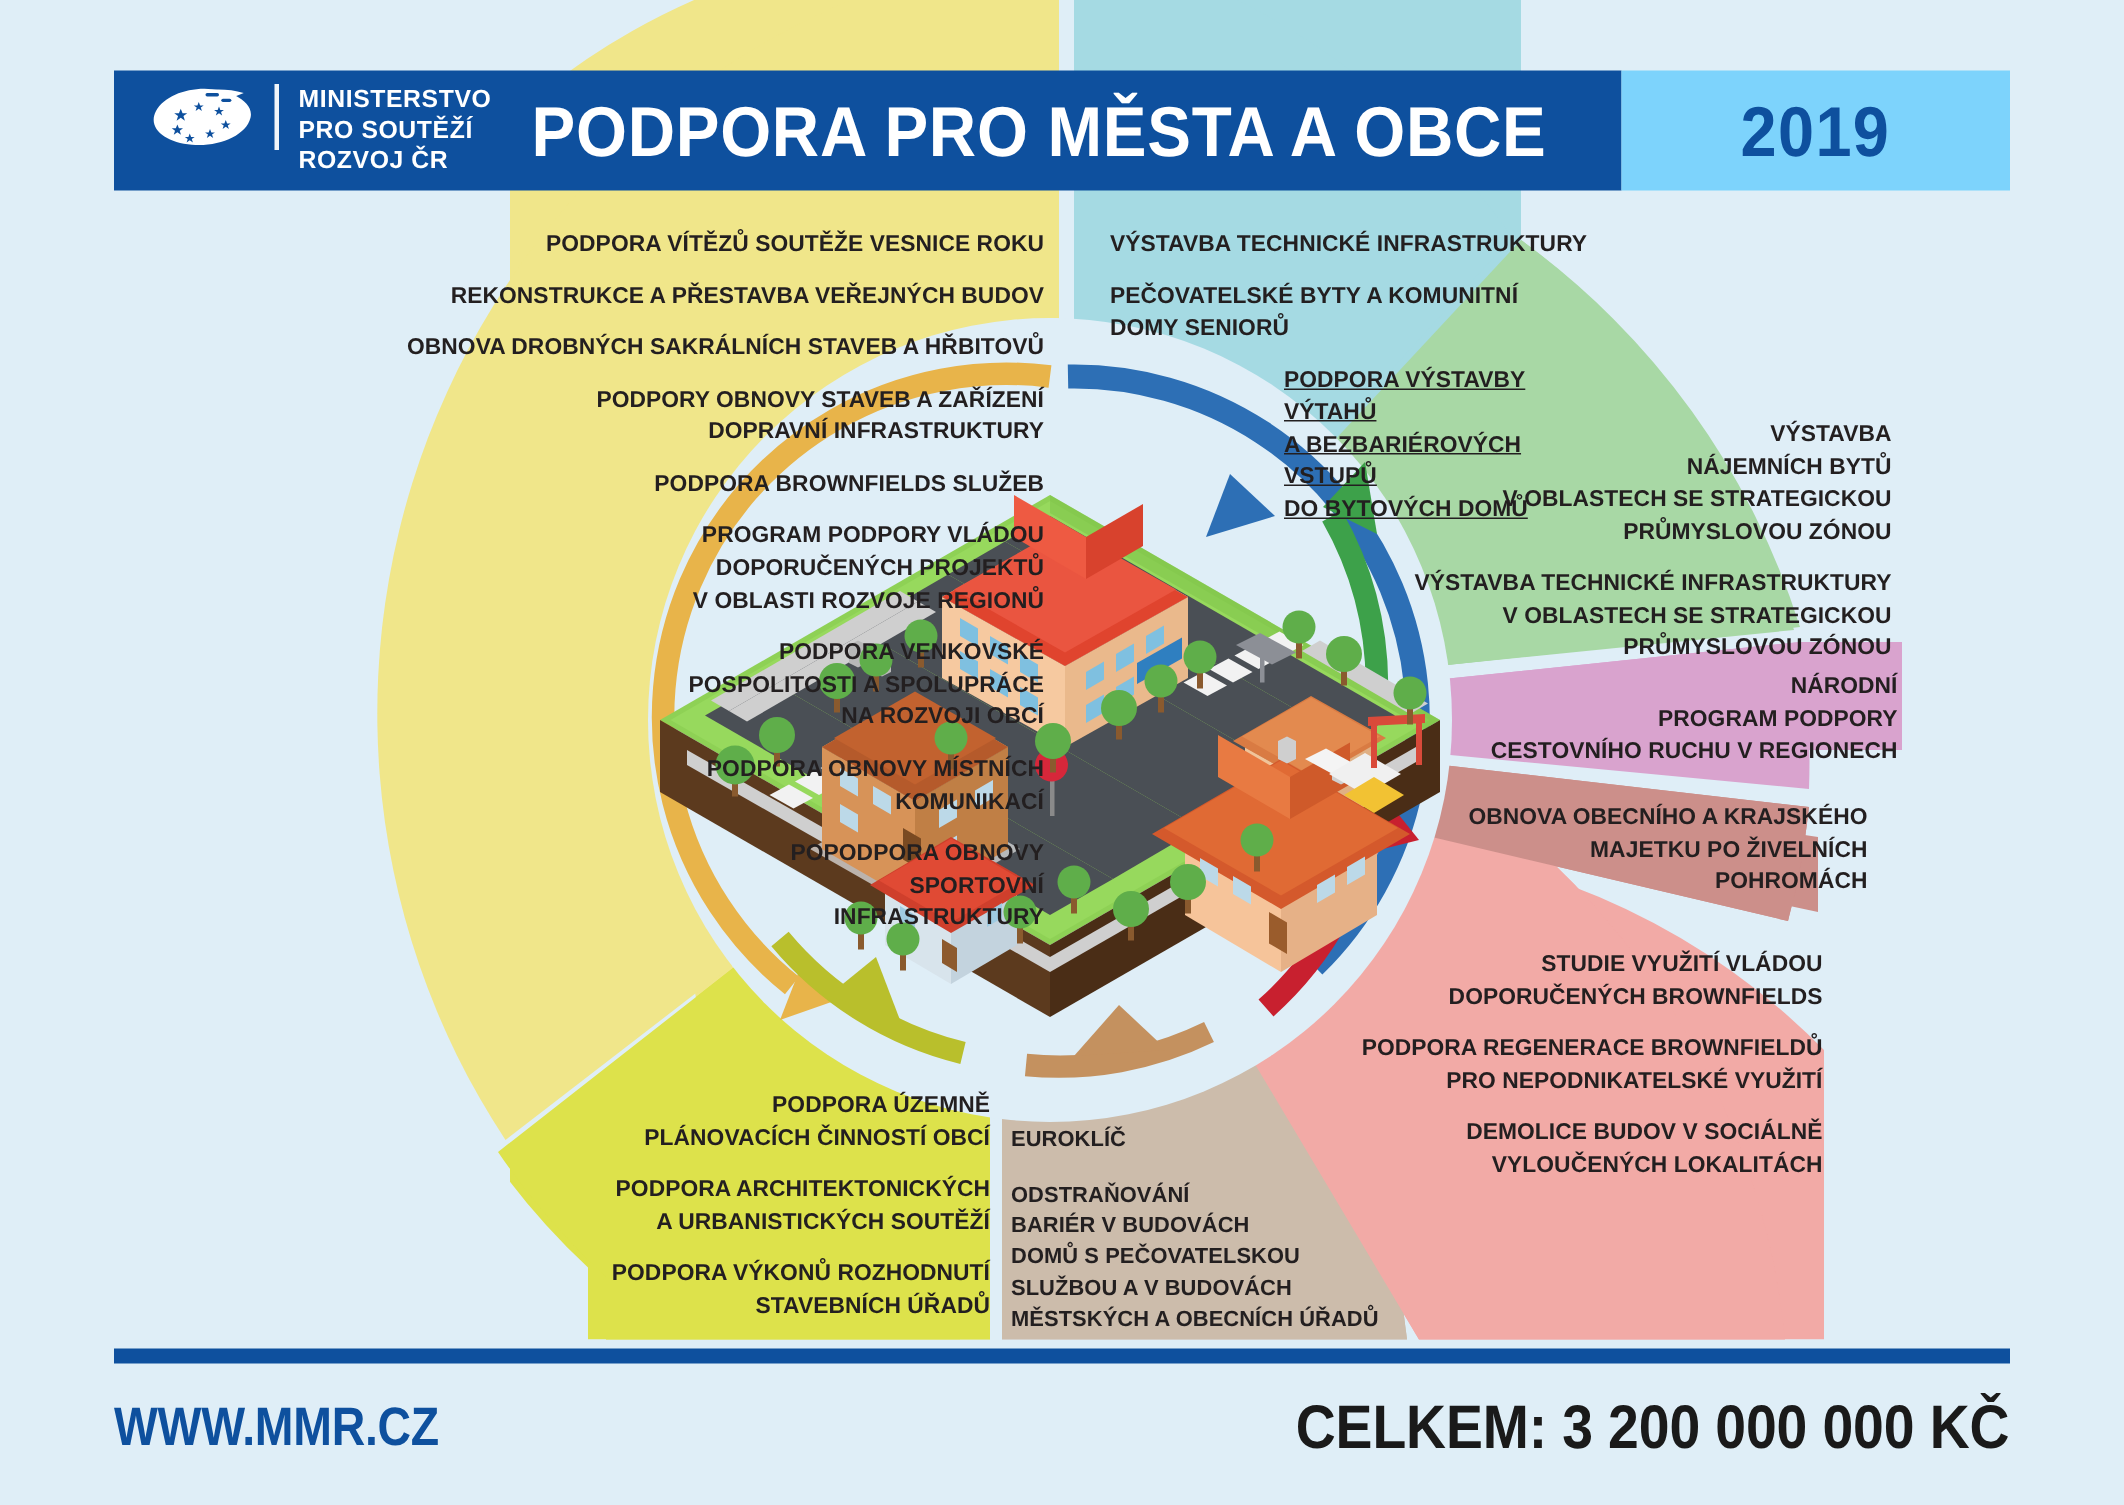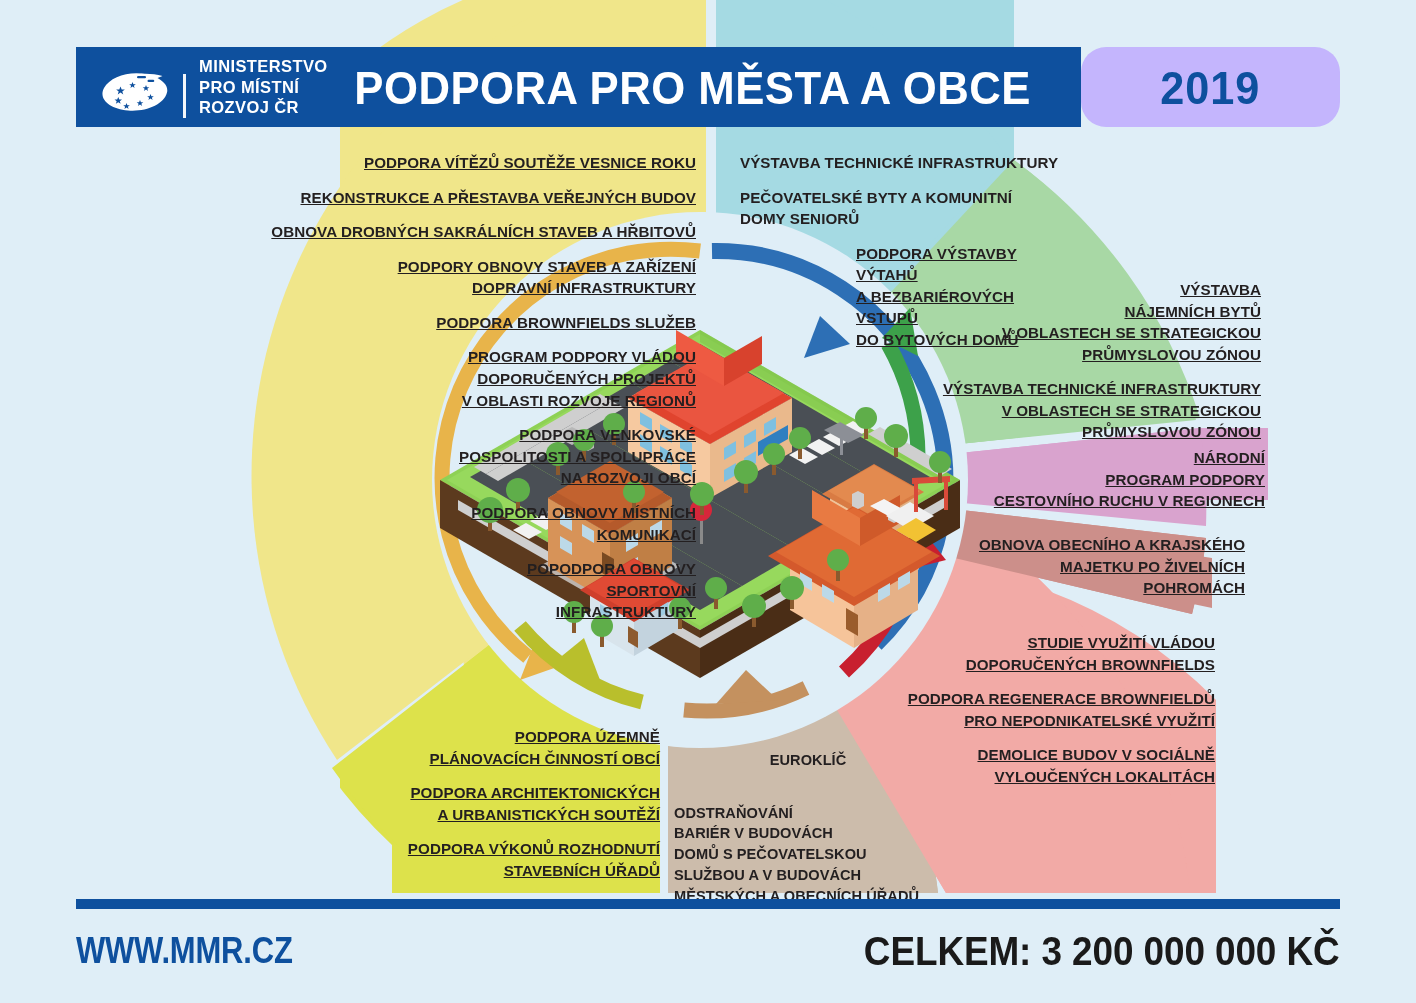--- a/index.html
+++ b/index.html
@@ -14,23 +14,23 @@
 
   
   .header-bar{
     position:absolute;left:76px;top:47px;width:1264px;height:80px;
     display:flex;align-items:stretch;z-index:40;
   }
   .hdr-blue{
     background:#0e509e;flex:0 0 1005px;display:flex;align-items:center;
   }
   .hdr-white{
-    background:#c4b5fd;flex:1 1 auto;display:flex;align-items:center;justify-content:center;border-radius:25px;
-  }
-  .logo-wrap{display:flex;align-items:flex-end;padding-left:22px;gap:13px;}
+    background:#7dd3fc;flex:1 1 auto;display:flex;align-items:center;justify-content:center;
+  }
+  .logo-wrap{display:flex;align-items:flex-start;padding-left:22px;gap:13px;}
   .logo-mark{width:72px;height:48px;flex:0 0 auto;}
   .logo-div{width:3px;height:44px;background:#ffffff;opacity:.95;}
   .logo-text{
     color:#fff;font-weight:bold;font-size:16.5px;line-height:1.26;
     letter-spacing:.4px;white-space:nowrap;
   }
   .hdr-title{
     flex:1 1 auto;text-align:center;color:#ffffff;
     font-weight:bold;font-size:47px;letter-spacing:.5px;
     transform:scaleX(.93);white-space:nowrap;padding-right:26px;
@@ -59,27 +59,27 @@
   }
 
   
   .lbl{
     position:absolute;z-index:25;color:#231f20;
     font-weight:bold;font-size:15.2px;line-height:1.42;
     letter-spacing:.05px;
   }
   .lbl p{margin:0 0 13px 0;}
   .lbl p:last-child{margin-bottom:0;}
-  .ta-r{text-align:right;text-decoration:underline;}
+  .ta-r{text-align:right;}
   .ta-l{text-align:left;}
 
   #lblYellow{left:176px;top:152px;width:520px;}
   #lblLime{left:330px;top:726px;width:330px;}
   #lblTan{left:674px;top:750px;width:268px;font-size:14.6px;}
-  #lblTan .euro{text-align:center;margin-bottom:32px;}
+  #lblTan .euro{margin-bottom:16px;}
   #lblPink{left:905px;top:632px;width:310px;}
   #lblRose{left:963px;top:534px;width:282px;}
   #lblPurple{left:975px;top:447px;width:290px;}
   #lblGreen{left:925px;top:279px;width:336px;}
   #lblBlue{left:740px;top:152px;width:330px;}
   #lblBlue .indent{margin-left:116px;text-decoration:underline;}
 </style>
 </head>
 <body>
 
@@ -592,21 +592,21 @@
             <polygon points="70,32 71.2,35 74.4,35 71.8,36.9 72.8,39.9 70,38 67.2,39.9 68.2,36.9 65.6,35 68.8,35"></polygon>
             <polygon points="64,20 65.2,23 68.4,23 65.8,24.9 66.8,27.9 64,26 61.2,27.9 62.2,24.9 59.6,23 62.8,23"></polygon>
             <polygon points="46,16 47.2,19 50.4,19 47.8,20.9 48.8,23.9 46,22 43.2,23.9 44.2,20.9 41.6,19 44.8,19"></polygon>
           </g>
           <rect x="52" y="8" width="12" height="3" rx="1.5" fill="#0e509e"></rect>
           <rect x="66" y="13" width="9" height="3" rx="1.5" fill="#0e509e"></rect>
         </svg>
         <div class="logo-div"></div>
         <div class="logo-text">
           <div>MINISTERSTVO</div>
-          <div>PRO MÍSTNÍ</div>
+          <div>PRO SOUTĚŽÍ</div>
           <div>ROZVOJ ČR</div>
         </div>
       </div>
       <div class="hdr-title">PODPORA PRO MĚSTA A OBCE</div>
     </div>
     <div class="hdr-white">
       <div class="hdr-year">2019</div>
     </div>
   </div>
 

